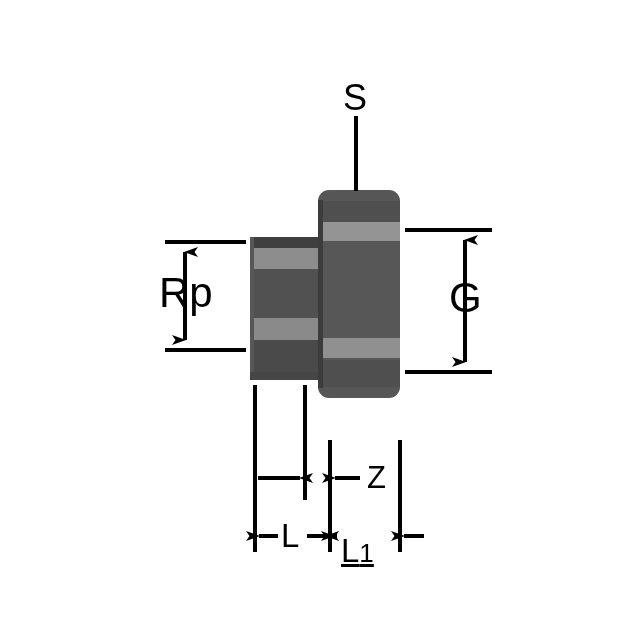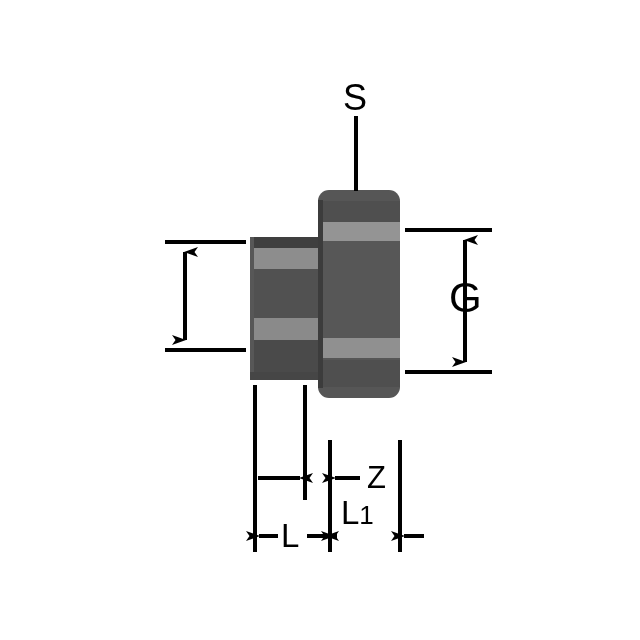--- a/index.html
+++ b/index.html
@@ -55,22 +55,23 @@
     top: 462px;
     font-size: 31px;
   }
   #label-L {
     left: 281px;
     top: 519px;
     font-size: 33px;
   }
   #label-L1 {
     left: 341px;
-    top: 496px;
+    top: 534px;
     font-size: 33px;
+    text-decoration: underline;
   }
   #label-L1 .sub {
     font-size: 26px;
   }
 </style>
 </head>
 <body>
 
 <div id="stage">
 
@@ -156,20 +157,21 @@
       <line x1="307" y1="536" x2="326" y2="536" stroke="#000000" stroke-width="4" marker-end="url(#arrH)"></line>
     </g>
 
     <g>
       <line x1="337" y1="536" x2="334" y2="536" stroke="#000000" stroke-width="4" marker-end="url(#arrH)"></line>
       <line x1="424" y1="536" x2="404" y2="536" stroke="#000000" stroke-width="4" marker-end="url(#arrH)"></line>
     </g>
 
   </svg>
 
+  <div class="dim-label" id="label-Rp">Rp</div>
 
   <div class="dim-label" id="label-G">G</div>
 
   <div class="dim-label" id="label-S">S</div>
 
   <div class="dim-label" id="label-Z">Z</div>
 
   <div class="dim-label" id="label-L">L</div>
 
   <div class="dim-label" id="label-L1"><span>L</span><span class="sub">1</span></div>

